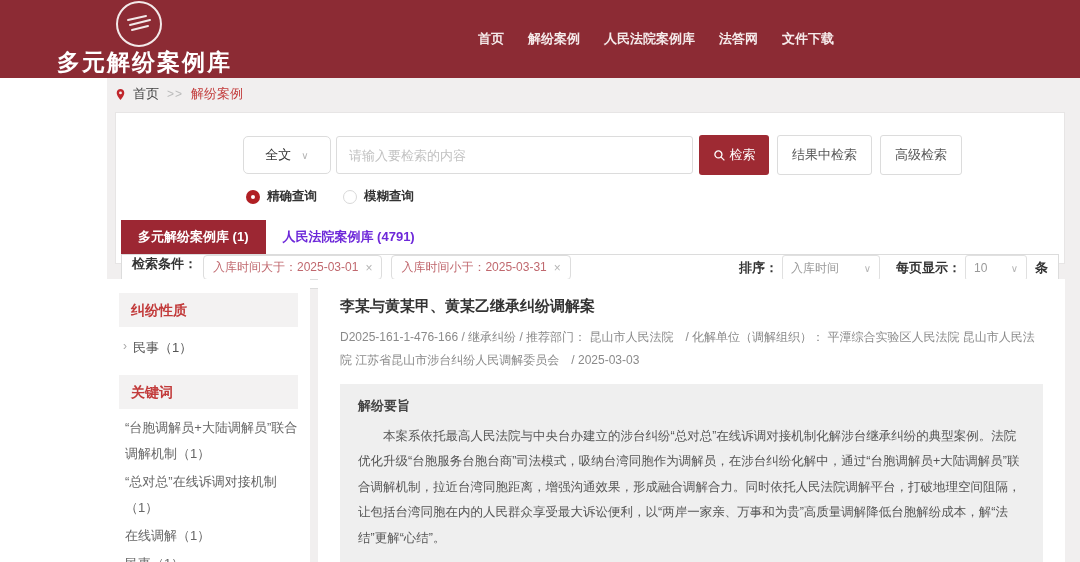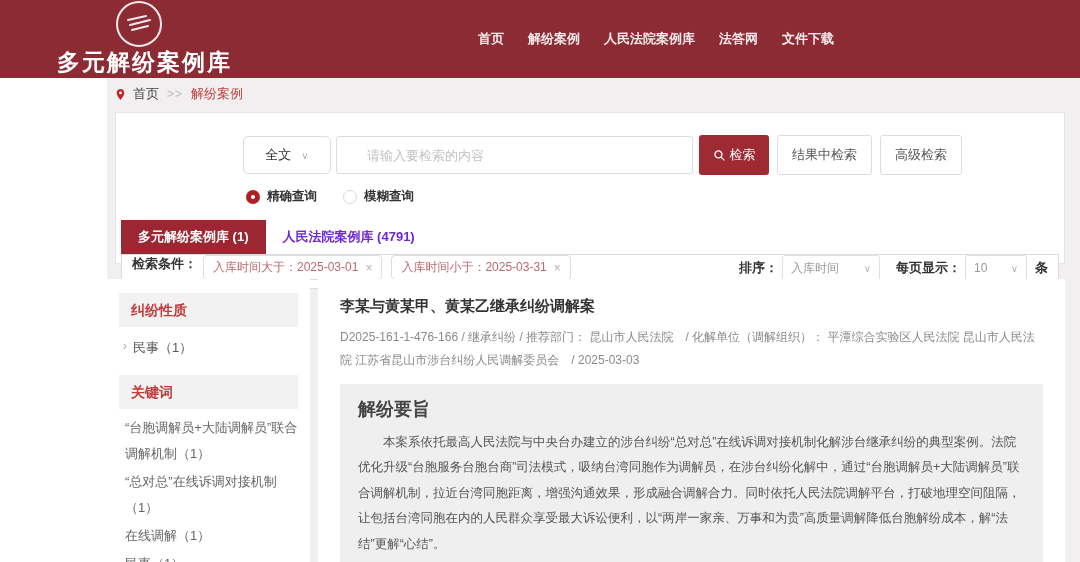--- a/index.html
+++ b/index.html
@@ -24,21 +24,21 @@
   .crumb-sep { color:#bbb; margin:0 8px; font-size:12px; letter-spacing:1px; }
   .crumb-cur { color:#c23b3b; cursor:pointer; }
 
   
   .search-panel { background:#fff; border:1px solid #e7e5e5; margin:2px 15px 0 8px; height:152px; padding-top:22px; }
   .search-row { display:flex; align-items:center; margin-left:127px; }
   .scope-select { width:88px; height:38px; border:1px solid #dcdcdc; border-radius:5px; display:flex;
     align-items:center; justify-content:center; gap:10px; font-size:13px; color:#333; cursor:pointer; background:#fff; }
   .chev { color:#b5b5b5; font-size:10px; }
   .search-input { width:357px; height:38px; border:1px solid #dcdcdc; border-radius:3px; margin-left:5px;
-    padding:0 30px; font-size:13px; color:#4d7c0f; outline:none; }
+    padding:0 12px; font-size:13px; color:#4d7c0f; outline:none; }
   .search-input::placeholder { color:#c2c2c2; }
   .btn-search { height:40px; width:70px; margin-left:6px; background:#9e2a33; color:#fff; border:none;
     border-radius:3px; font-size:13px; cursor:pointer; display:flex; align-items:center; justify-content:center; gap:4px; }
   .btn-outline { height:40px; padding:0 14px; margin-left:8px; background:#fff; border:1px solid #dcdcdc;
     border-radius:3px; font-size:13px; color:#555; cursor:pointer; }
   .radio-row { display:flex; align-items:center; margin:13px 0 8px 130px; gap:26px; }
   .radio-item { display:flex; align-items:center; gap:7px; font-size:12.5px; font-weight:bold; color:#333; cursor:pointer; }
   .radio-dot { width:14px; height:14px; border-radius:50%; }
   .radio-on { background:#b01f24; position:relative; }
   .radio-on::after { content:""; position:absolute; left:5px; top:5px; width:4px; height:4px; background:#fff; border-radius:50%; }
@@ -69,21 +69,21 @@
   .side-item { font-size:13px; color:#555; padding:12px 0 2px 4px; cursor:pointer; display:flex; gap:6px; }
   .side-item .arr { color:#aaa; font-size:12px; }
   .kw-list { padding:4px 0 0 0; }
   .kw-item { font-size:13px; color:#666; line-height:26px; padding:2px 0 0 6px; cursor:pointer; }
   .side-gap { height:16px; }
 
   .main-panel { flex:1; background:#fff; margin-left:8px; padding:18px 22px; }
   .case-title { font-size:15px; font-weight:bold; color:#333; cursor:pointer; }
   .case-meta { margin-top:10px; font-size:12px; color:#8a8a8a; line-height:1.9; }
   .summary-box { margin-top:12px; background:#efefef; padding:13px 18px 15px 18px; }
-  .summary-title { font-size:18px; font-weight:bold; color:#444; }
+  .summary-title { font-size:13px; font-weight:bold; color:#444; }
   .summary-body { margin-top:9px; font-size:12.5px; color:#555; line-height:2.05; text-indent:2em; }
 </style>
 </head>
 <body>
 
 <div class="header">
   <div class="logo-wrap">
     <div class="logo-circle">
       <svg width="30" height="30" viewBox="0 0 30 30">
         <g stroke="#f3e9e9" stroke-width="2" fill="none" stroke-linecap="round">

